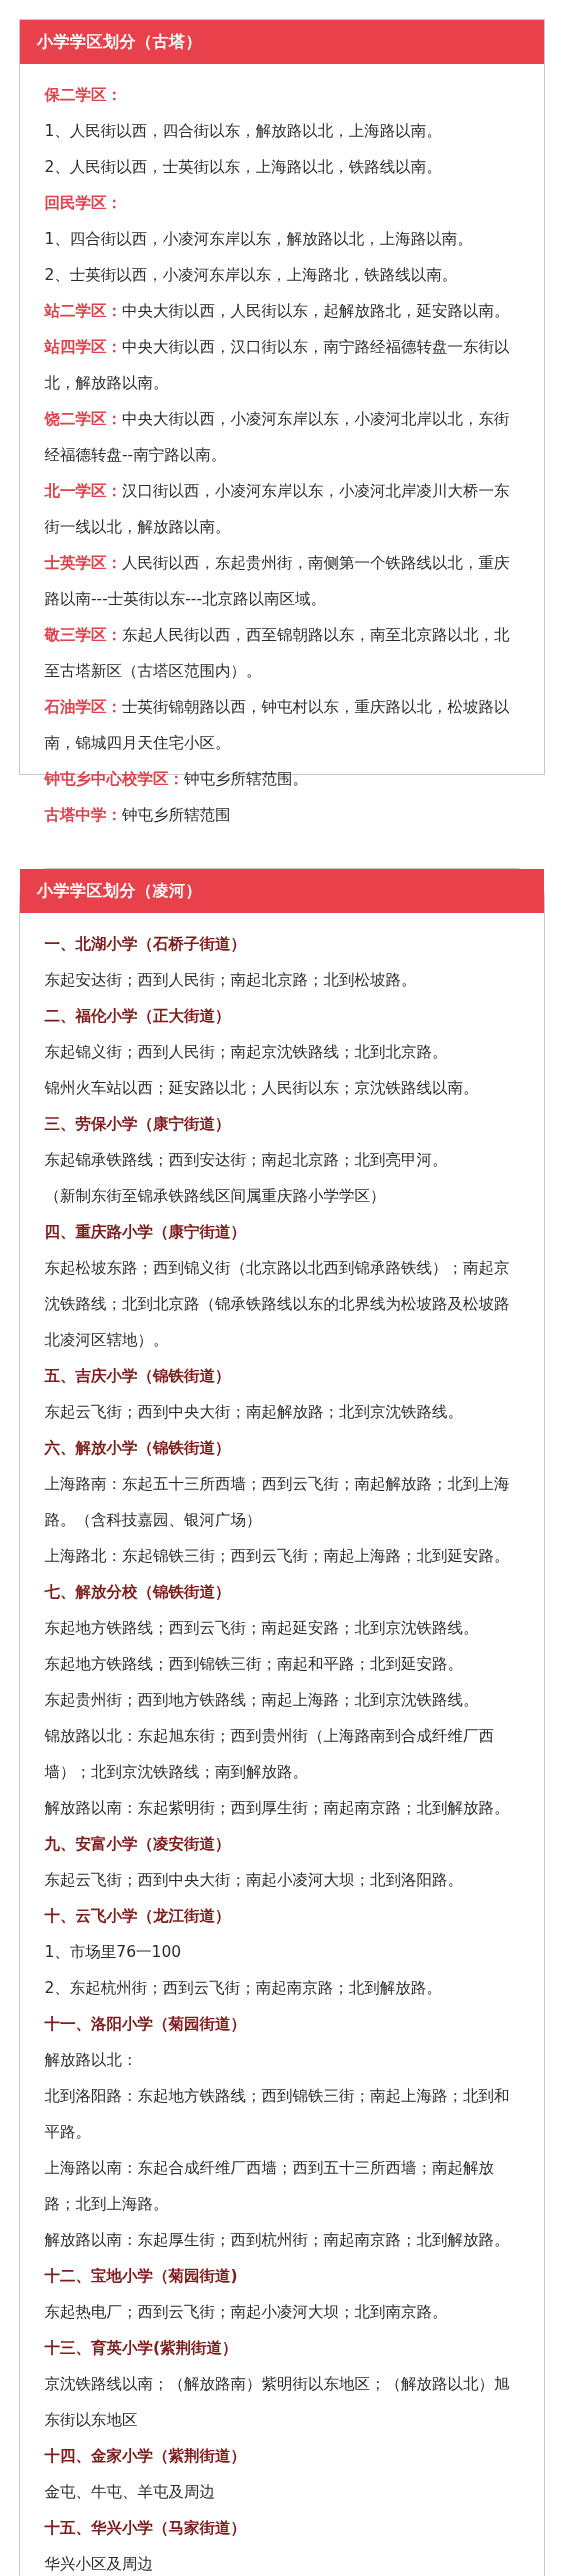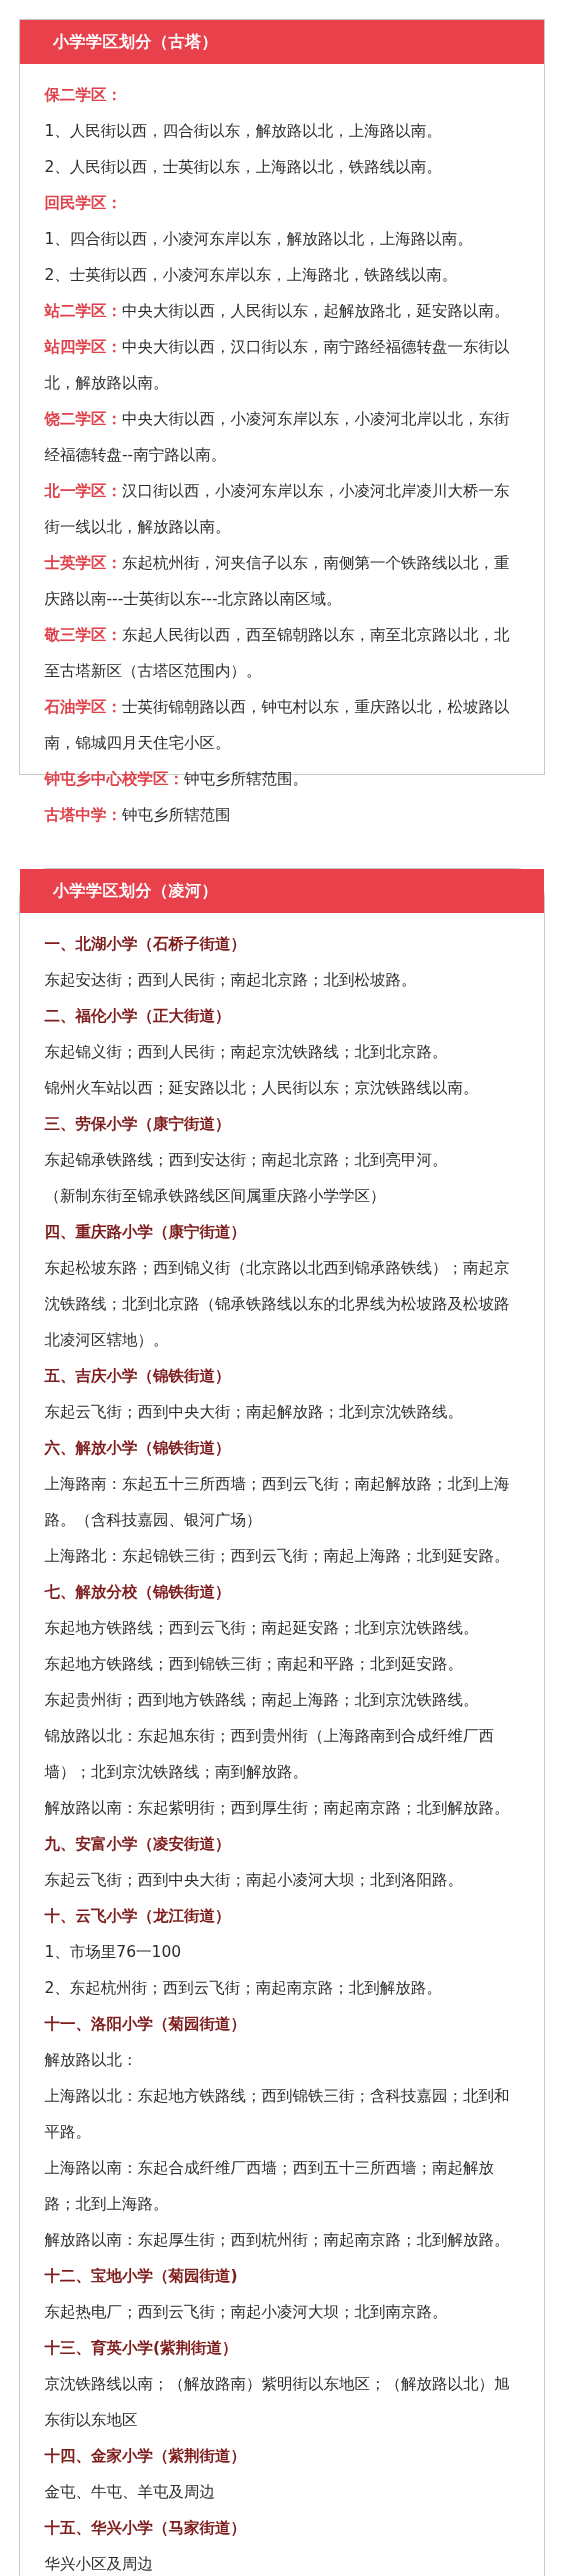--- a/index.html
+++ b/index.html
@@ -24,21 +24,21 @@
       background: #ffffff;
       box-sizing: border-box;
     }
     .panel-header {
       background: #e8414b;
       color: #ffffff;
       font-weight: bold;
       font-size: 16px;
       height: 44px;
       line-height: 44px;
-      padding-left: 33px;
+      padding-left: 17px;
       letter-spacing: 0.5px;
     }
     .panel-body {
       padding: 13px 22.6px 0 24.5px;
       font-size: 15.5px;
       line-height: 36px;
     }
     .line {
       display: block;
       white-space: normal;
@@ -79,21 +79,21 @@
     <div class="line"><span class="label">保二学区：</span><span></span></div>
     <div class="line"><span>1、人民街以西，四合街以东，解放路以北，上海路以南。</span></div>
     <div class="line"><span>2、人民街以西，士英街以东，上海路以北，铁路线以南。</span></div>
     <div class="line"><span class="label">回民学区：</span></div>
     <div class="line"><span>1、四合街以西，小凌河东岸以东，解放路以北，上海路以南。</span></div>
     <div class="line"><span>2、士英街以西，小凌河东岸以东，上海路北，铁路线以南。</span></div>
     <div class="line"><span class="label">站二学区：</span><span>中央大街以西，人民街以东，起解放路北，延安路以南。</span></div>
     <div class="line"><span class="label">站四学区：</span><span>中央大街以西，汉口街以东，南宁路经福德转盘一东街以北，解放路以南。</span></div>
     <div class="line"><span class="label">饶二学区：</span><span>中央大街以西，小凌河东岸以东，小凌河北岸以北，东街经福德转盘--南宁路以南。</span></div>
     <div class="line"><span class="label">北一学区：</span><span>汉口街以西，小凌河东岸以东，小凌河北岸凌川大桥一东街一线以北，解放路以南。</span></div>
-    <div class="line"><span class="label">士英学区：</span><span>东起杭州街，河夹信子以东，南侧第一个铁路线以北，重庆路以南---士英街以东---北京路以南区域。</span></div>
+    <div class="line"><span class="label">士英学区：</span><span>人民街以西，东起贵州街，南侧第一个铁路线以北，重庆路以南---士英街以东---北京路以南区域。</span></div>
     <div class="line"><span class="label">敬三学区：</span><span>东起人民街以西，西至锦朝路以东，南至北京路以北，北至古塔新区（古塔区范围内）。</span></div>
     <div class="line"><span class="label">石油学区：</span><span>士英街锦朝路以西，钟屯村以东，重庆路以北，松坡路以南，锦城四月天住宅小区。</span></div>
     <div class="line"><span class="label">钟屯乡中心校学区：</span><span>钟屯乡所辖范围。</span></div>
     <div class="line"><span class="label">古塔中学：</span><span>钟屯乡所辖范围</span></div>
   </div>
 </div>
 
 <div class="panel" id="panel-linghe">
   <div class="panel-header">小学学区划分（凌河）</div>
   <div class="panel-body">
@@ -128,21 +128,21 @@
 
     <span class="heading">九、安富小学（凌安街道）</span>
     <span class="line">东起云飞街；西到中央大街；南起小凌河大坝；北到洛阳路。</span>
 
     <span class="heading">十、云飞小学（龙江街道）</span>
     <span class="line">1、市场里76一100</span>
     <span class="line">2、东起杭州街；西到云飞街；南起南京路；北到解放路。</span>
 
     <span class="heading">十一、洛阳小学（菊园街道）</span>
     <span class="line">解放路以北：</span>
-    <span class="line">上海路以北：东起地方铁路线；西到锦铁三街；含科技嘉园；北到和平路。</span>
+    <span class="line">北到洛阳路：东起地方铁路线；西到锦铁三街；南起上海路；北到和平路。</span>
     <span class="line">上海路以南：东起合成纤维厂西墙；西到五十三所西墙；南起解放路；北到上海路。</span>
     <span class="line">解放路以南：东起厚生街；西到杭州街；南起南京路；北到解放路。</span>
 
     <span class="heading">十二、宝地小学（菊园街道)</span>
     <span class="line">东起热电厂；西到云飞街；南起小凌河大坝；北到南京路。</span>
 
     <span class="heading">十三、育英小学(紫荆街道）</span>
     <span class="line">京沈铁路线以南；（解放路南）紫明街以东地区；（解放路以北）旭东街以东地区</span>
 
     <span class="heading">十四、金家小学（紫荆街道）</span>

